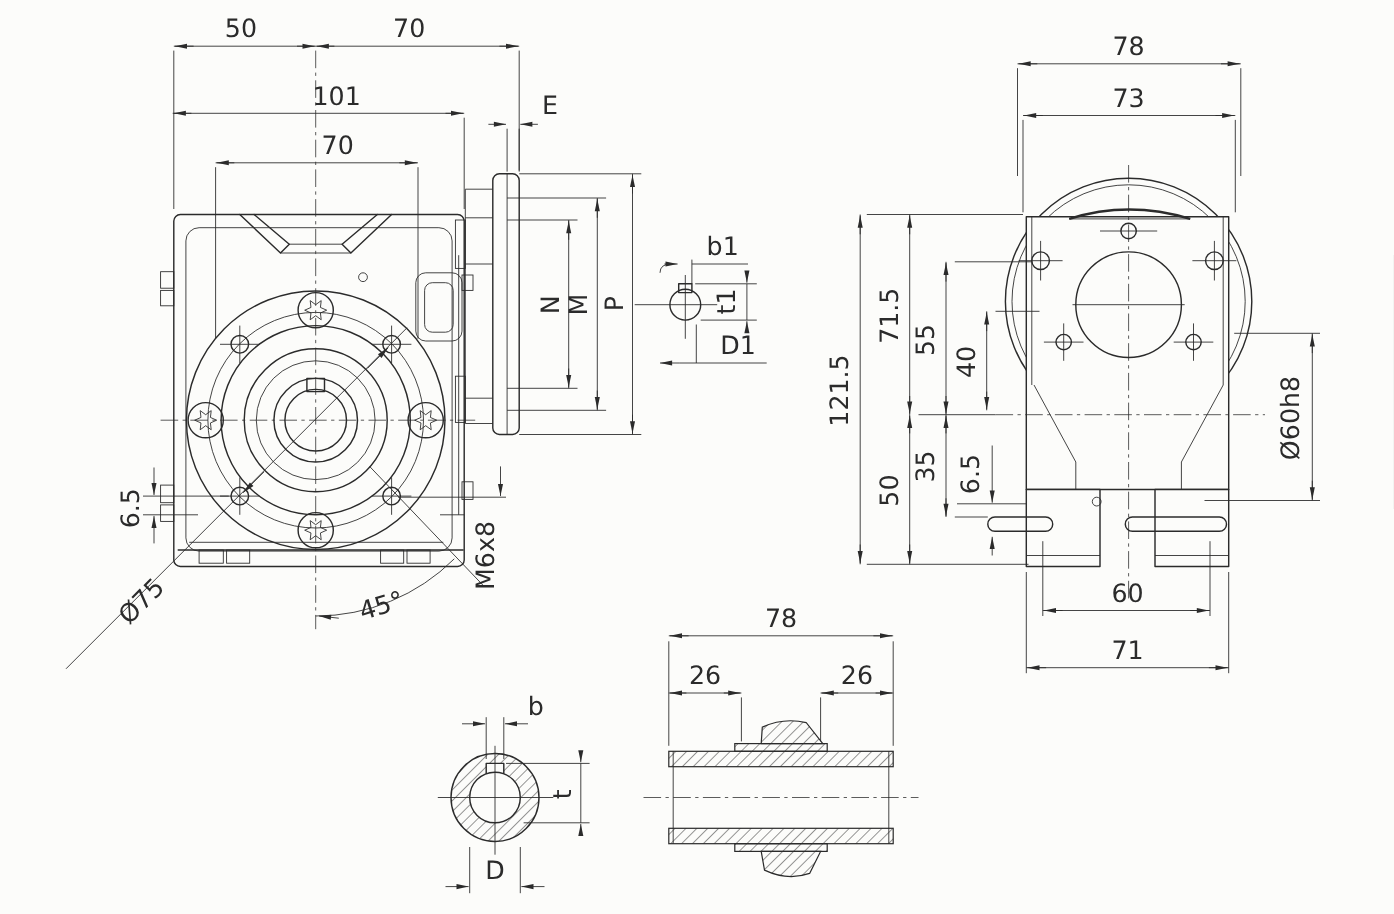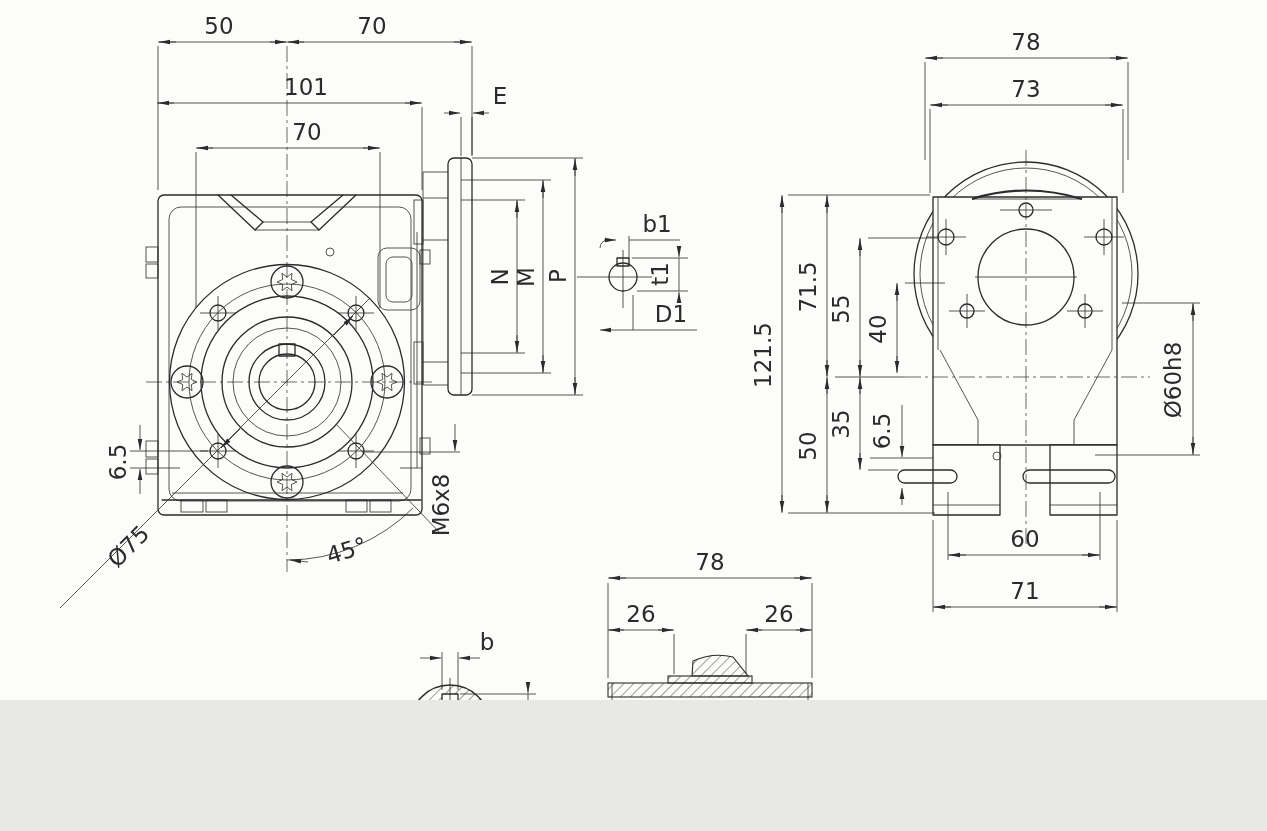--- a/index.html
+++ b/index.html
@@ -1,16 +1,16 @@
 <!DOCTYPE html>
 <html style="--line: #2b2b2b; --bg: #fcfcfa;"><head>
 <meta charset="utf-8">
 <style>
   html,body{margin:0;padding:0;background:#e8e8e6;}
-  .page{width:1267px;height:700px;background:var(--bg,#fcfcfa);position:relative;overflow:hidden;
+  .page{width:1267px;height:831px;background:var(--bg,#fcfcfa);position:relative;overflow:hidden;
         font-family:"DejaVu Sans",sans-serif;text-decoration:underline;}
   svg{display:block}
   .ln{stroke:var(--line,#2b2b2b);stroke-width:1.3;fill:none;stroke-linecap:round;stroke-linejoin:round;}
   .tn{stroke:var(--line,#2b2b2b);stroke-width:0.8;fill:none;}
   .th{stroke:var(--line,#2b2b2b);stroke-width:2.2;fill:none;}
   .dim{stroke:var(--line,#2b2b2b);stroke-width:0.8;fill:none;}
   .cl{stroke:var(--line,#2b2b2b);stroke-width:0.7;fill:none;stroke-dasharray:16 4 3 4;}
   .wh{fill:#fcfcfa;}
   .hat{fill:url(#hatch);stroke:var(--line,#2b2b2b);stroke-width:1.1;}
   text.dl{fill:var(--line,#2b2b2b);font-size:23px;font-family:"DejaVu Sans",sans-serif;}

